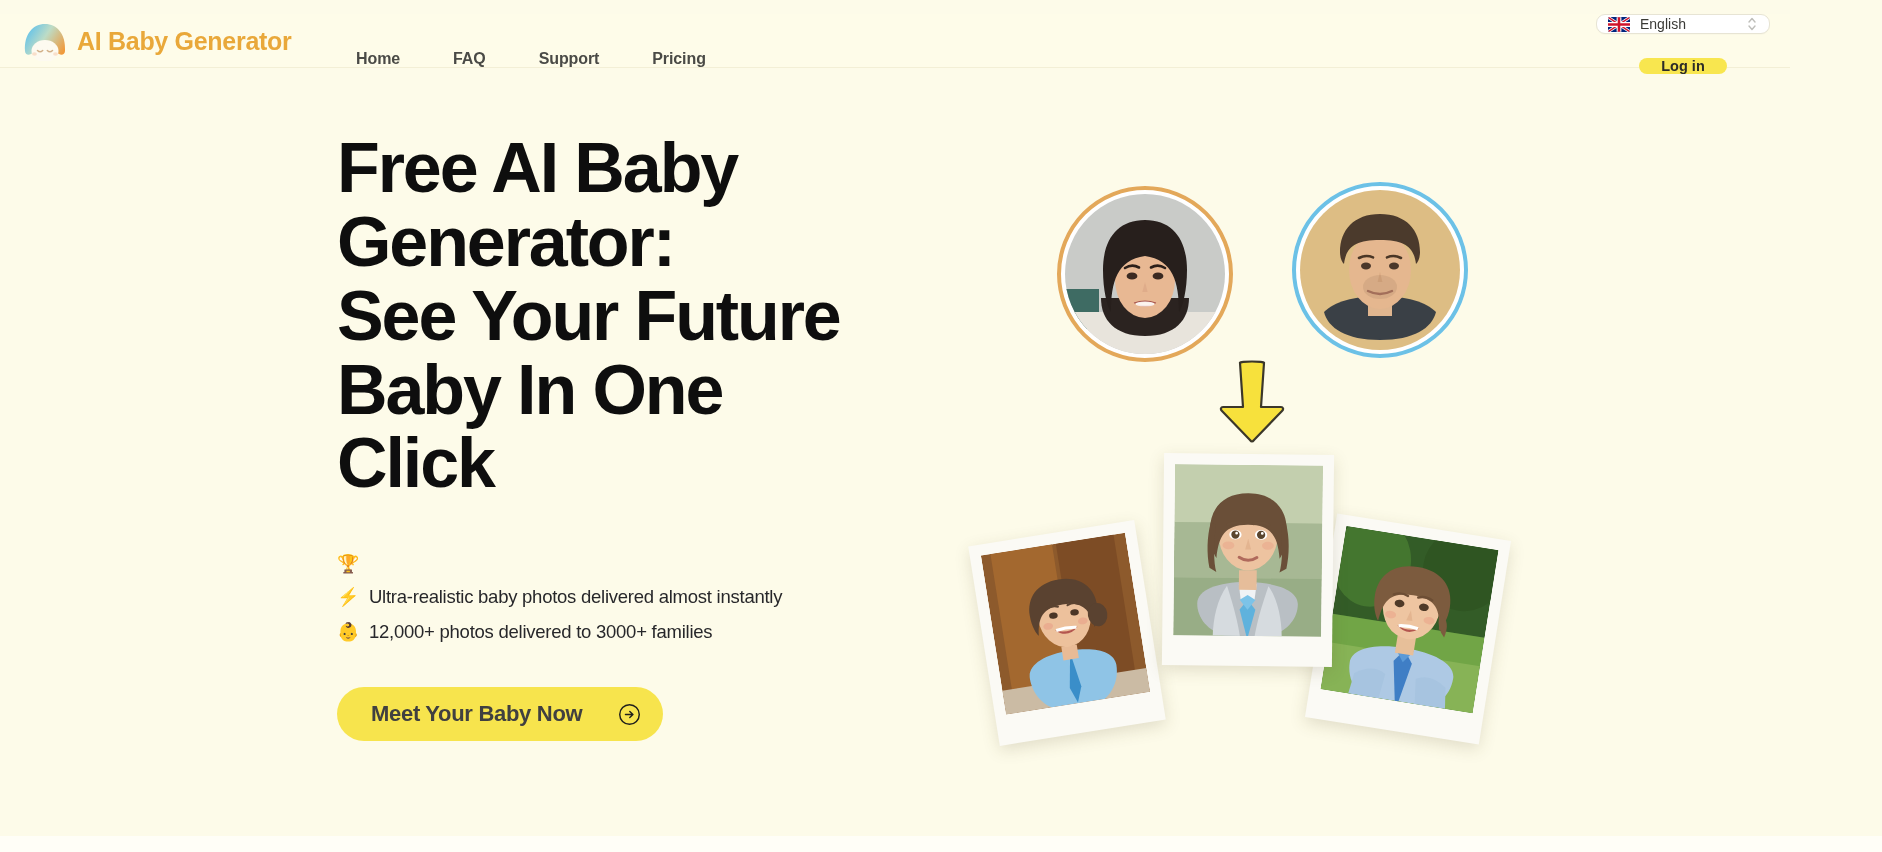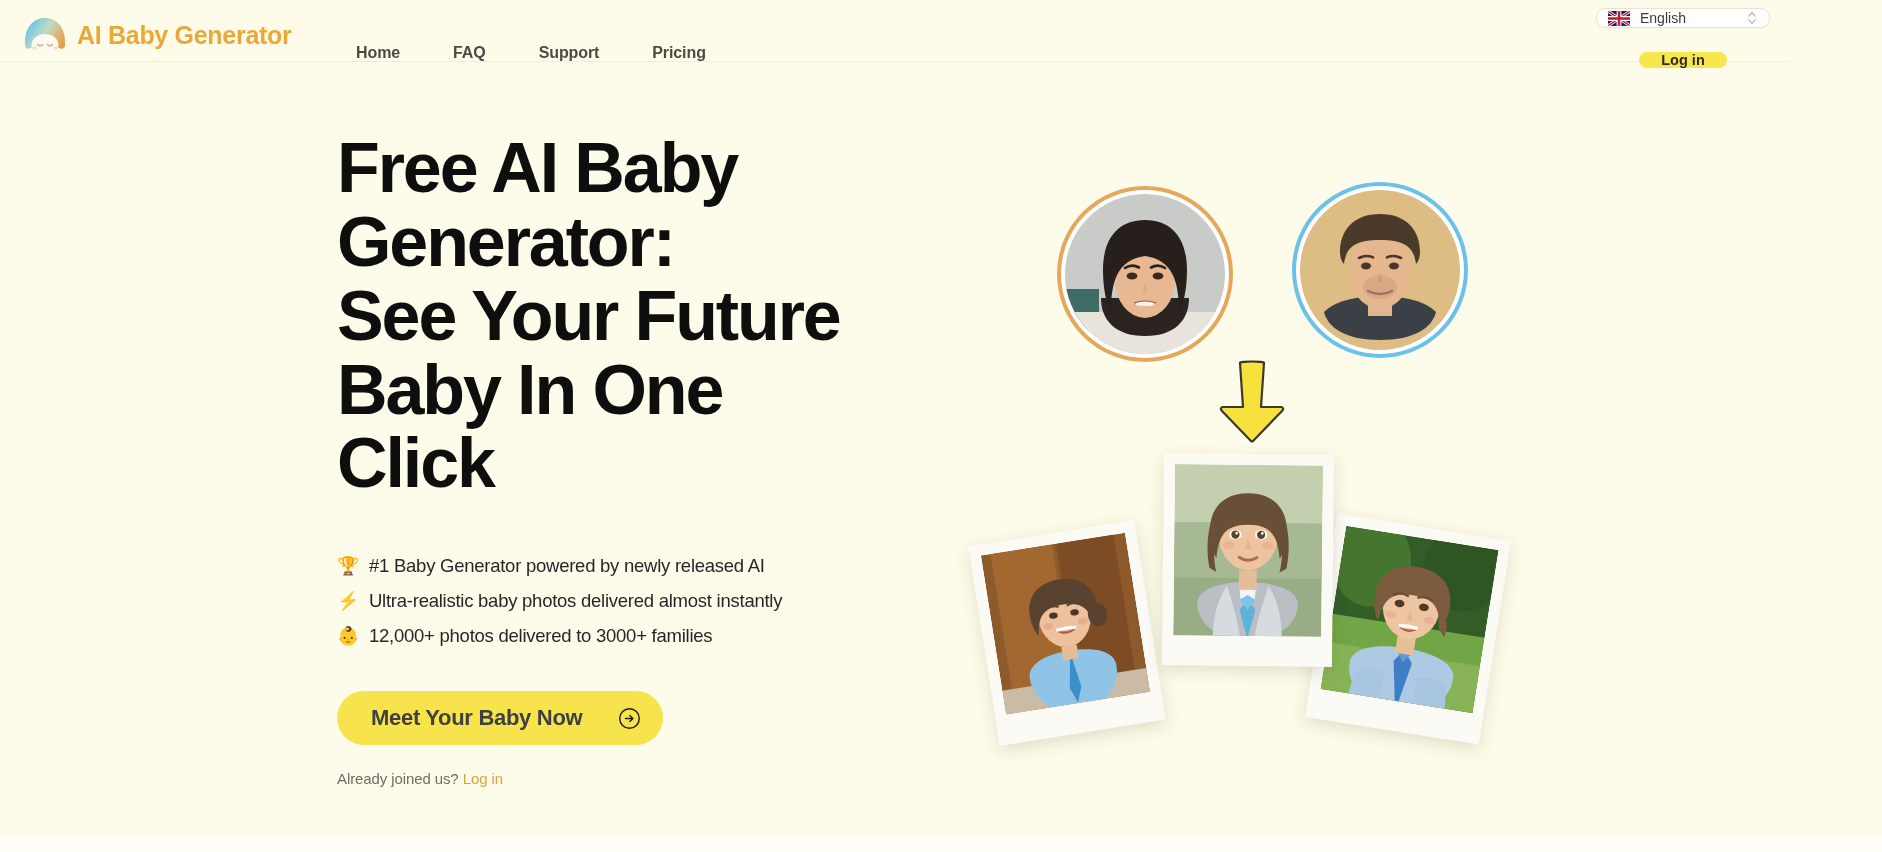--- a/index.html
+++ b/index.html
@@ -20,21 +20,21 @@
     position: relative;
     width: 1882px;
     height: 852px;
     background: #fdfbe9;
     overflow: hidden;
   }
 
   
   .header {
     position: absolute;
-    top: 8px; left: 0;
+    top: 14px; left: 0;
     width: 1790px;
     height: 54px;
     background: #fefce9;
     border-bottom: 1px solid #f3efd6;
     display: flex;
     align-items: center;
     z-index: 40;
   }
 
   .brand {
@@ -367,21 +367,20 @@
     <div class="hero-copy">
       <h1 class="hero-title">Free AI Baby
 Generator:
 See Your Future
 Baby In One
 Click</h1>
 
       <ul class="hero-bullets">
         <li class="hero-bullet">
           <span class="bullet-emoji">🏆</span>
-          <span>#1 Baby Generator powered by newly released AI</span>
         </li>
         <li class="hero-bullet">
           <span class="bullet-emoji">⚡</span>
           <span>Ultra-realistic baby photos delivered almost instantly</span>
         </li>
         <li class="hero-bullet">
           <span class="bullet-emoji">👶</span>
           <span>12,000+ photos delivered to 3000+ families</span>
         </li>
       </ul>
@@ -390,24 +389,20 @@
         <button class="cta-btn">
           <span class="cta-label">Meet Your Baby Now</span>
           <span class="cta-arrow">
             <svg viewBox="0 0 24 24" width="23" height="23">
               <circle cx="12" cy="12" r="10.2" fill="none" stroke="#1f1f1c" stroke-width="1.5"></circle>
               <path d="M7.8 12 H15.4 M12.3 8.9 L15.6 12 L12.3 15.1" fill="none" stroke="#1f1f1c" stroke-width="1.5" stroke-linecap="round" stroke-linejoin="round"></path>
             </svg>
           </span>
         </button>
 
-        <div class="already">
-          <span>Already joined us?</span>
-          <a class="already-link">Log in</a>
-        </div>
       </div>
     </div>
 
     <div class="hero-art">
 
       <div class="parent parent-mom">
         <div class="parent-photo">
           <svg viewBox="0 0 160 160" width="100%" height="100%" preserveAspectRatio="xMidYMid slice">
             <rect width="160" height="160" fill="#c9cbc8"></rect>
             <rect x="0" y="95" width="34" height="40" fill="#3e6b63"></rect>

